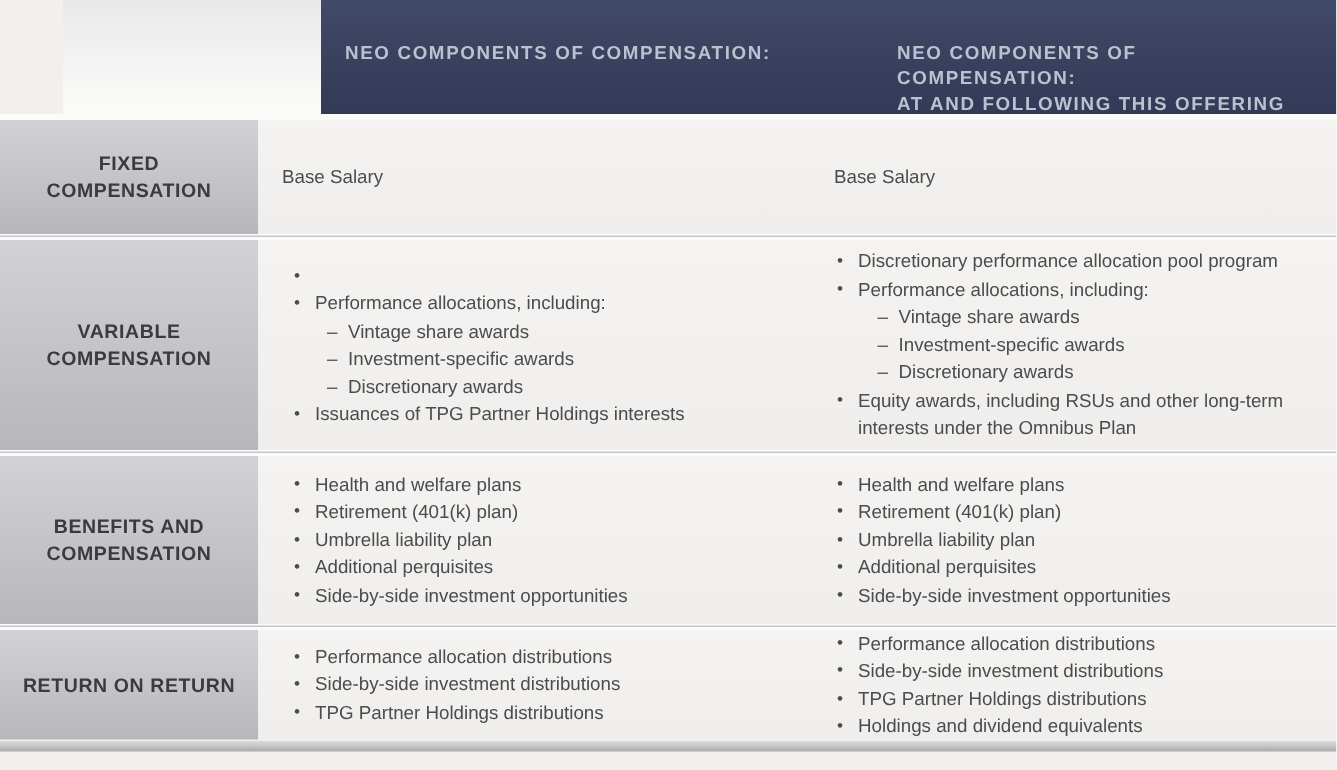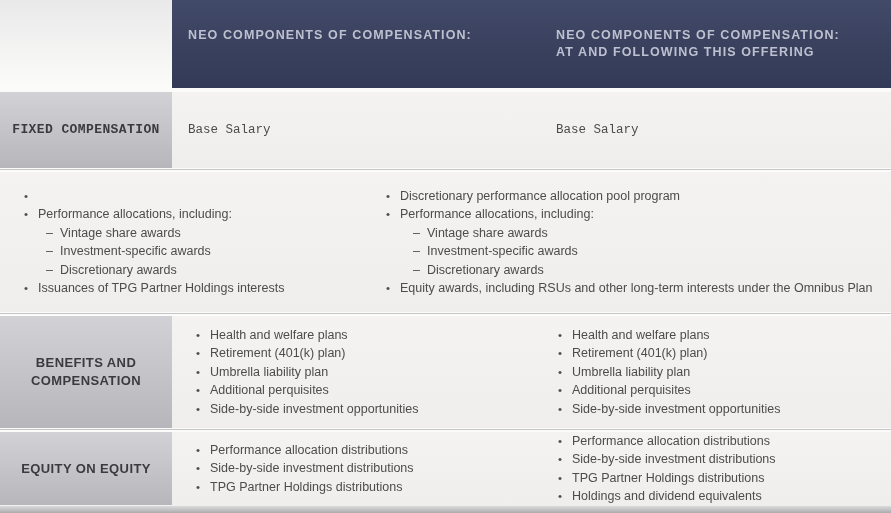--- a/index.html
+++ b/index.html
@@ -11,21 +11,22 @@
   .sheet {
     position: relative;
     width: 891px;
     height: 513px;
     overflow: hidden;
     background: var(--body-bg, #f1f0ee);
   }
   
   .header-row {
     display: flex;
-    height: 88px;
+    height: 76px;
+    padding-left: 42px;
   }
   .corner {
     width: 172px;
     background: linear-gradient(180deg, #e9e9ea 0%, #f6f6f5 70%, #fbfbfa 100%);
   }
   .head-band {
     flex: 1;
     display: flex;
     background: linear-gradient(180deg, #424a69 0%, #3b4260 45%, #333a57 100%);
   }
@@ -48,21 +49,21 @@
   }
   .divider.lined::after {
     content: "";
     position: absolute;
     left: 0; right: 0; top: 1px;
     height: 1px;
     background: #c6c6c8;
   }
   
   .row { display: flex; }
-  .row-1 { height: 76px; font-family: Liberation Mono, monospace; }
+  .row-1 { height: 76px; }
   .row-2 { height: 140px; }
   .row-3 { height: 112px; }
   .row-4 { height: 73px; }
   .label-cell {
     width: 172px;
     box-sizing: border-box;
     display: flex;
     align-items: center;
     justify-content: center;
     text-align: center;
@@ -137,20 +138,21 @@
       <div class="plain-text">Base Salary</div>
     </div>
     <div class="content-cell cell-c2">
       <div class="plain-text">Base Salary</div>
     </div>
   </div>
 
   <div class="divider lined"></div>
 
   <div class="row row-2">
+    <div class="label-cell">VARIABLE COMPENSATION</div>
     <div class="content-cell cell-c1">
       <div class="list">
           <div class="li lv1">
             <span class="marker">•</span>
           </div>
           <div class="li lv1">
             <span class="marker">•</span>
             <span class="txt">Performance allocations, including:</span>
           </div>
           <div class="li lv2">
@@ -251,21 +253,21 @@
             <span class="marker">•</span>
             <span class="txt">Side-by-side investment opportunities</span>
           </div>
         </div>
     </div>
   </div>
 
   <div class="divider lined"></div>
 
   <div class="row row-4">
-    <div class="label-cell">EQUITY ON EQUITY</div>
+    <div class="label-cell">RETURN ON RETURN</div>
     <div class="content-cell cell-c1">
       <div class="list">
           <div class="li lv1">
             <span class="marker">•</span>
             <span class="txt">Performance allocation distributions</span>
           </div>
           <div class="li lv1">
             <span class="marker">•</span>
             <span class="txt">Side-by-side investment distributions</span>
           </div>

